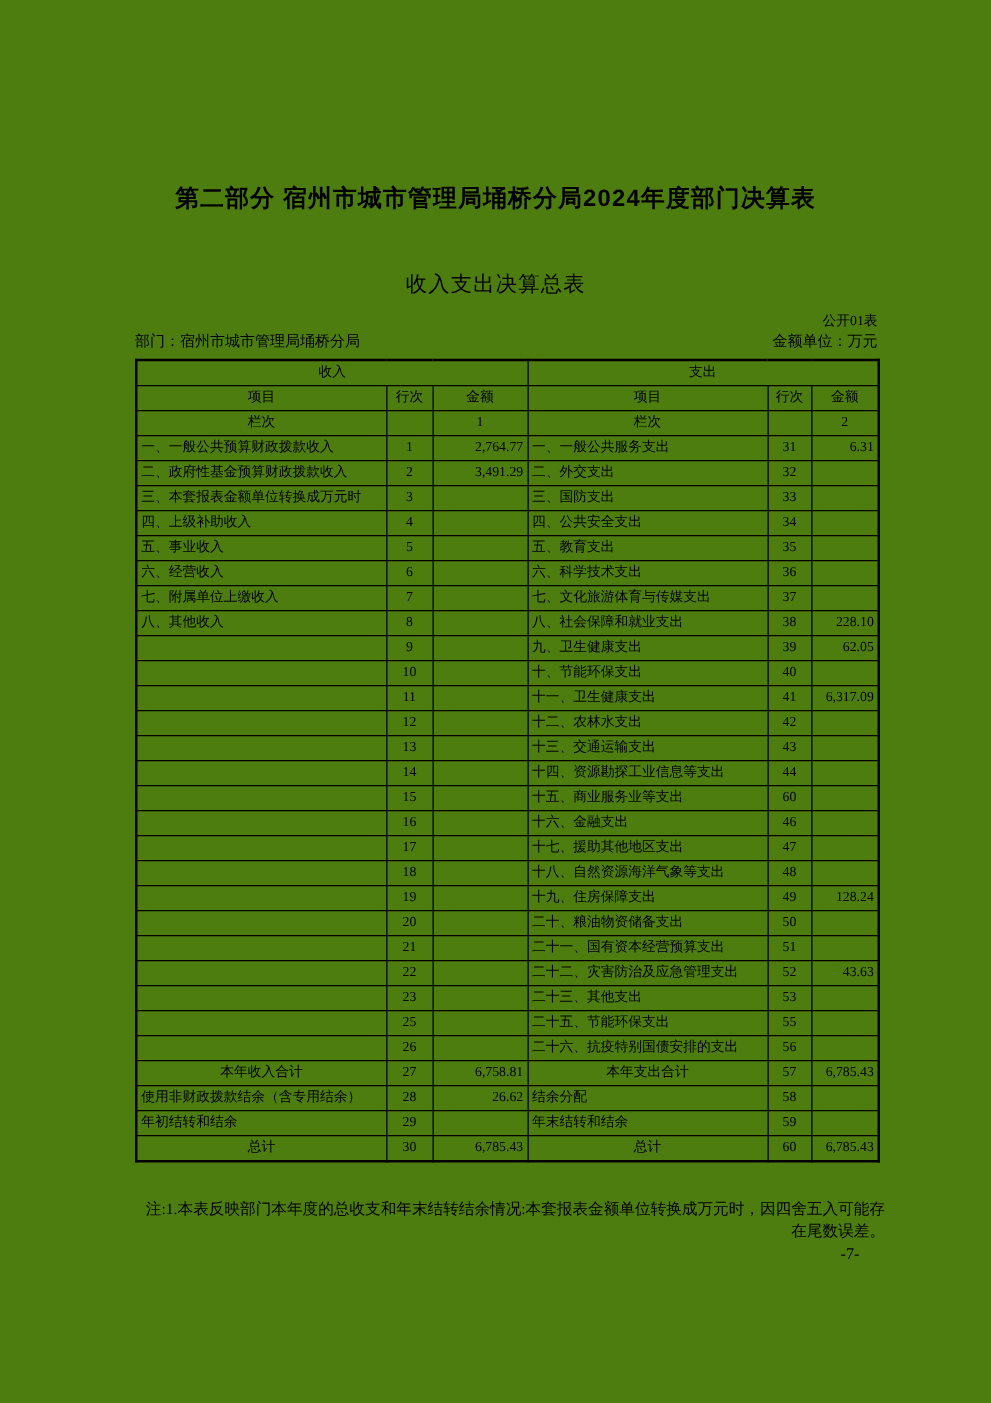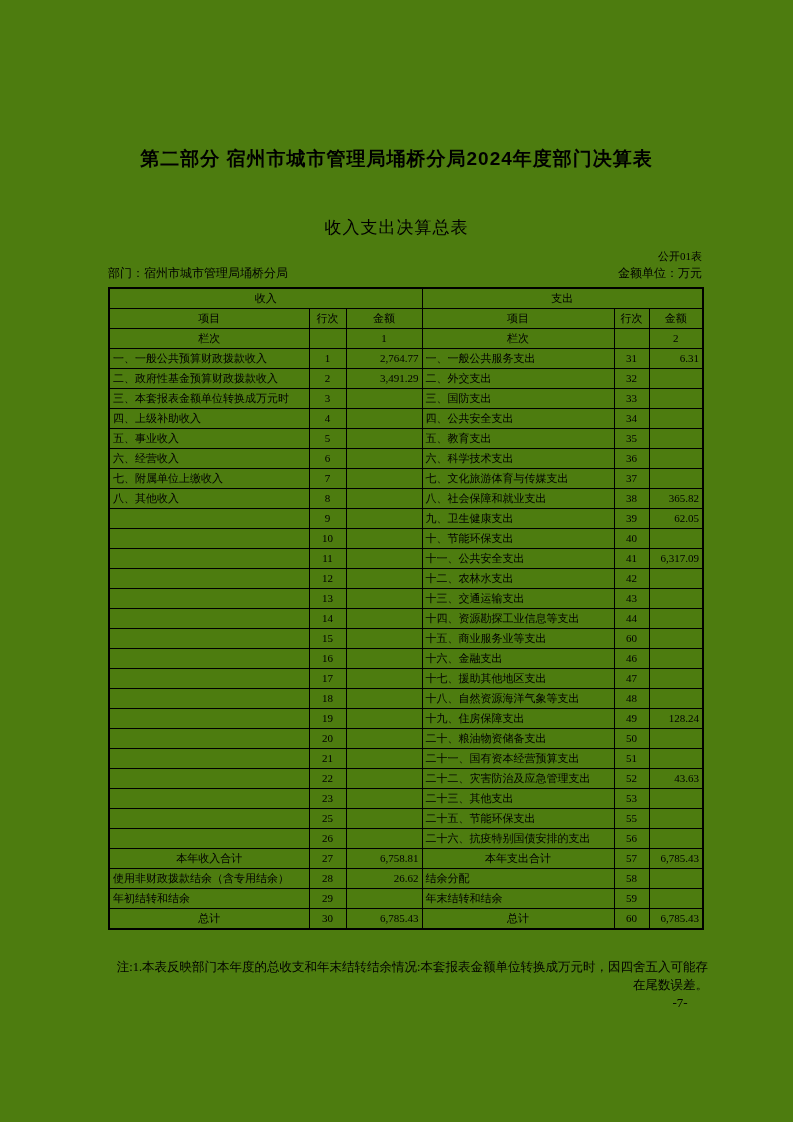--- a/index.html
+++ b/index.html
@@ -175,21 +175,21 @@
           <td class="item">七、文化旅游体育与传媒支出</td>
           <td class="rowno">37</td>
           <td class="amt"></td>
         </tr>
         <tr>
           <td class="item">八、其他收入</td>
           <td class="rowno">8</td>
           <td class="amt"></td>
           <td class="item">八、社会保障和就业支出</td>
           <td class="rowno">38</td>
-          <td class="amt">365.82</td>
+          <td class="amt">228.10</td>
         </tr>
         <tr>
           <td class="item"></td>
           <td class="rowno">9</td>
           <td class="amt"></td>
           <td class="item">九、卫生健康支出</td>
           <td class="rowno">39</td>
           <td class="amt">62.05</td>
         </tr>
         <tr>
@@ -197,21 +197,21 @@
           <td class="rowno">10</td>
           <td class="amt"></td>
           <td class="item">十、节能环保支出</td>
           <td class="rowno">40</td>
           <td class="amt"></td>
         </tr>
         <tr>
           <td class="item"></td>
           <td class="rowno">11</td>
           <td class="amt"></td>
-          <td class="item">十一、公共安全支出</td>
+          <td class="item">十一、卫生健康支出</td>
           <td class="rowno">41</td>
           <td class="amt">6,317.09</td>
         </tr>
         <tr>
           <td class="item"></td>
           <td class="rowno">12</td>
           <td class="amt"></td>
           <td class="item">十二、农林水支出</td>
           <td class="rowno">42</td>
           <td class="amt"></td>

